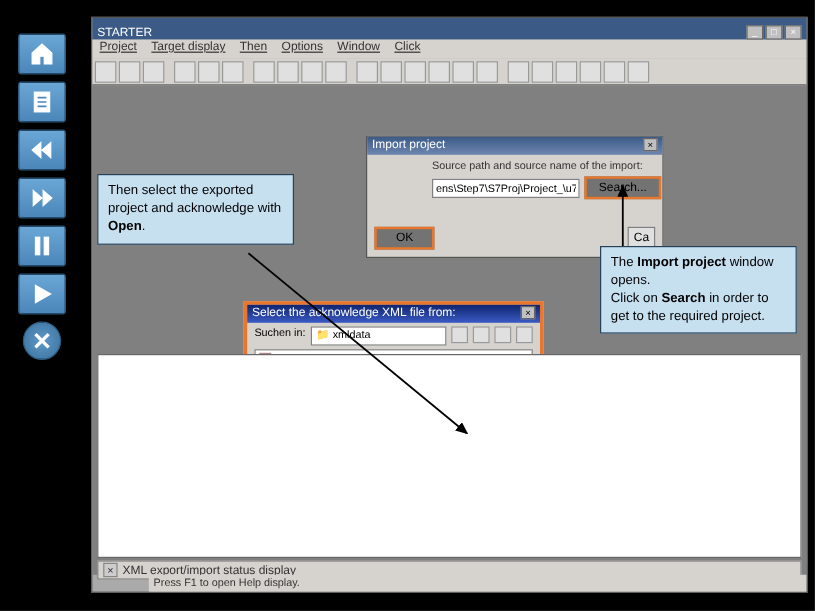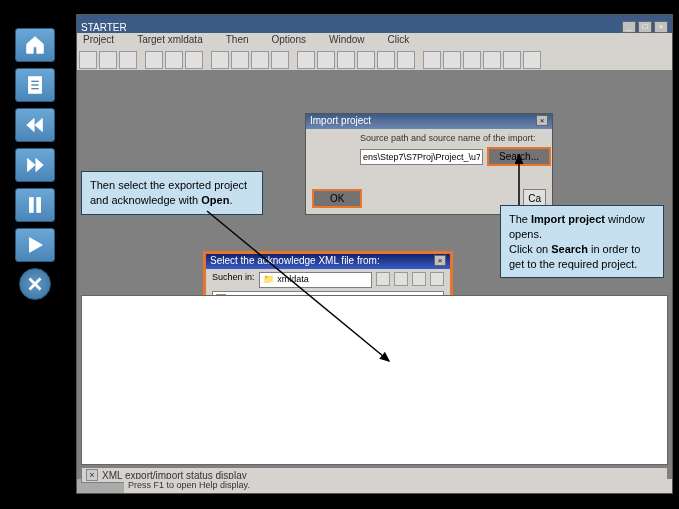--- a/index.html
+++ b/index.html
@@ -40,21 +40,21 @@
   }
   .titlebar {
     height: 18px; background: #3b5a86; color: #fff;
     display: flex; align-items: flex-end; justify-content: space-between;
     padding: 0 4px; font-size: 10px;
   }
   .winbtns { display: flex; gap: 2px; }
   .winbtn { width: 14px; height: 12px; background: #c0c0c0; border: 1px solid #666; font-size: 8px; text-align: center; line-height: 10px; }
   .menubar {
     height: 16px; background: #d6d3ce; color: #333;
-    display: flex; gap: 23px; padding: 1px 6px; font-size: 10px;
+    display: flex; gap: 12px; padding: 1px 6px; font-size: 10px; text-decoration: underline;
   }
   .toolbar {
     height: 22px; background: #d6d3ce; border-bottom: 1px solid #808080;
     display: flex; gap: 2px; padding: 2px;
   }
   .tbtn { width: 18px; height: 18px; background: #e0e0e0; border: 1px solid #999; }
   .tbtn.sep { width: 4px; background: transparent; border: none; }
   .workspace {
     position: absolute; left: 0; right: 0; top: 56px; bottom: 14px;
     background: #808080;
@@ -170,21 +170,21 @@
   <div class="titlebar">
     <span>STARTER</span>
     <div class="winbtns">
       <div class="winbtn">_</div>
       <div class="winbtn">□</div>
       <div class="winbtn">×</div>
     </div>
   </div>
   <div class="menubar">
     <span>Project</span>
-    <span>Target xmldata</span>
+    <span>Target display</span>
     <span>Then</span>
     <span>Options</span>
     <span>Window</span>
     <span>Click</span>
   </div>
   <div class="toolbar">
     <div class="tbtn"></div>
     <div class="tbtn"></div>
     <div class="tbtn"></div>
     <div class="tbtn sep"></div>
@@ -277,21 +277,21 @@
         <button class="btn-plain">Abbrechen</button>
       </div>
     </div>
 
     <div class="whitepane"></div>
     <div class="statusstrip">
       <div class="xbtn">×</div>
       <span>XML export/import status display</span>
     </div>
 
-    <div class="callout" style="left:4px; top:100px; width:182px;">
+    <div class="callout" style="left:4px; top:74px; width:164px;">
       <span>Then select the exported project and acknowledge with </span><b>Open</b><span>.</span>
     </div>
     <div class="callout" style="left:404px; top:134px; width:164px;margin-left:19px;">
       <span>The </span><b>Import project</b><span> window opens.</span><br>
       <span>Click on </span><b>Search</b><span> in order to get to the required project.</span>
     </div>
 
     <svg class="overlay">
       <defs>
         <marker id="ah" markerWidth="8" markerHeight="8" refX="6" refY="3" orient="auto">

